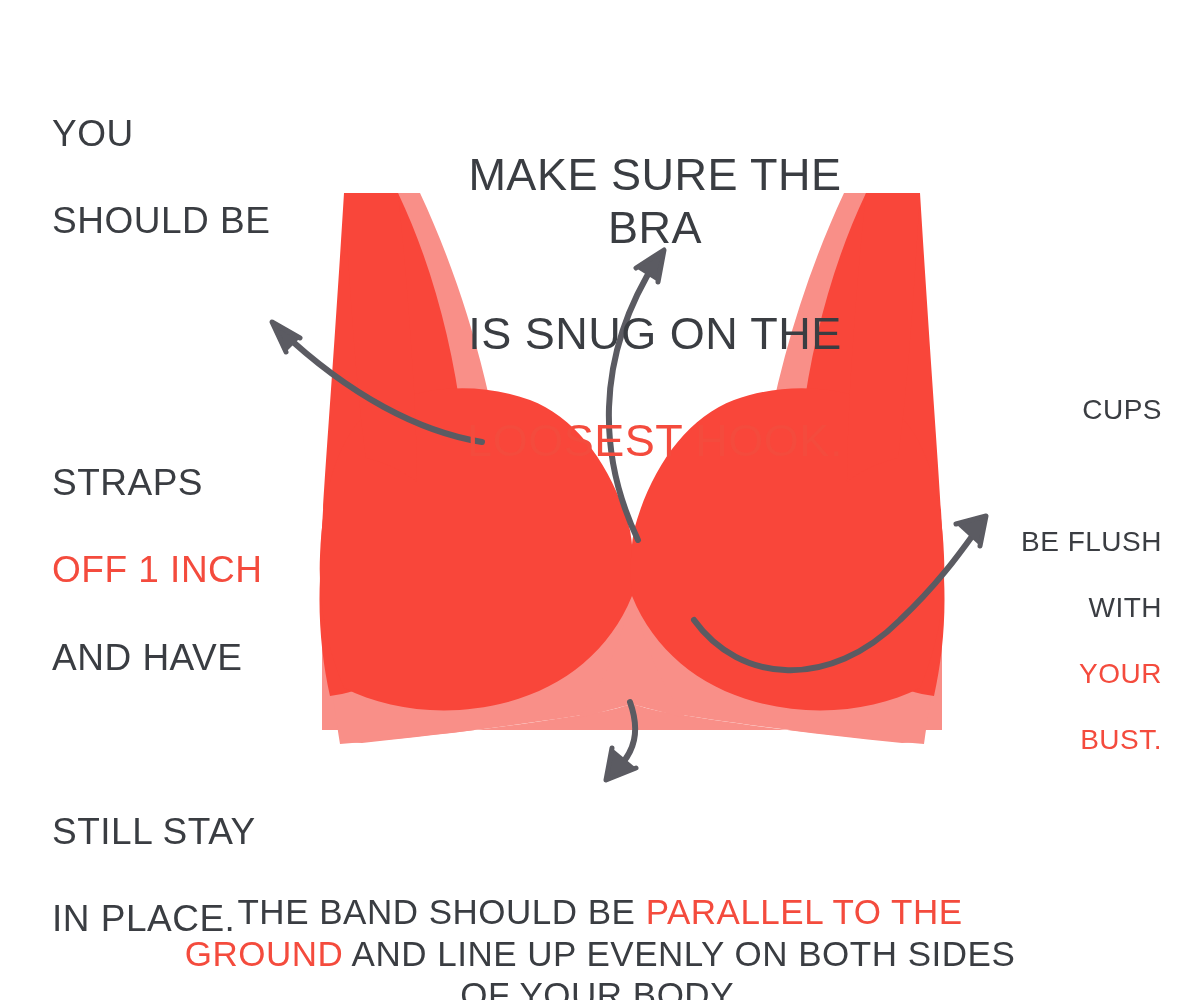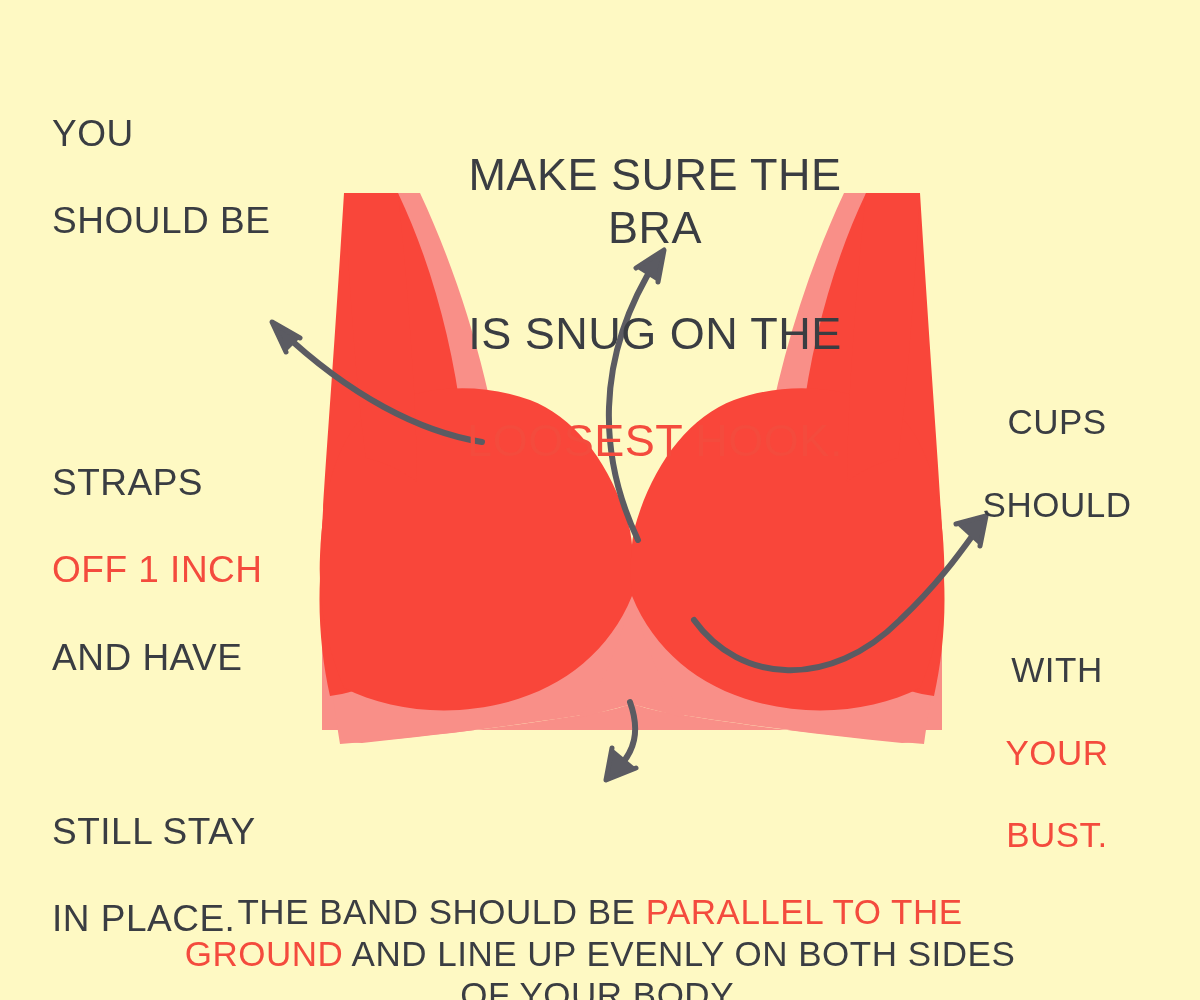--- a/index.html
+++ b/index.html
@@ -11,21 +11,21 @@
     height: 1000px;
     background: #cdf0ec;
     font-family: "Liberation Sans", sans-serif;
     overflow: hidden;
     position: relative;
   }
   #stage {
     position: relative;
     width: 1200px;
     height: 1000px;
-    background: #fef9c3;
+    background: #ffffff;
   }
   #illustration {
     position: absolute;
     left: 0;
     top: 0;
     width: 1200px;
     height: 1000px;
   }
 
   .callout {
@@ -54,22 +54,22 @@
     top: 95px;
     width: 430px;
     text-align: center;
     font-size: 45px;
   }
   
   #callout-cups {
     right: 38px;
     top: 360px;
     width: 210px;
-    text-align: center;
-    font-size: 35px;
+    text-align: right;
+    font-size: 28px;
   }
   
   #callout-band {
     left: 180px;
     top: 850px;
     width: 840px;
     text-align: center;
     font-size: 35px;
   }
 </style>
@@ -208,22 +208,22 @@
   </div>
 
   <div class="callout" id="callout-hook">
     <span>MAKE SURE THE BRA</span><br>
     <span>IS SNUG ON THE</span><br>
     <span class="accent">LOOSEST HOOK.</span>
   </div>
 
   <div class="callout" id="callout-cups">
     <span>CUPS</span><br>
-    <span>SHOULD</span><br>
-    <br>
+    <br>
+    <span>BE FLUSH</span><br>
     <span>WITH</span><br>
     <span class="accent">YOUR</span><br>
     <span class="accent">BUST.</span>
   </div>
 
   <div class="callout" id="callout-band">
     <span>THE BAND SHOULD BE </span><span class="accent">PARALLEL TO THE GROUND</span><span> AND LINE UP EVENLY ON BOTH SIDES OF YOUR BODY.</span>
   </div>
 
 </div>

